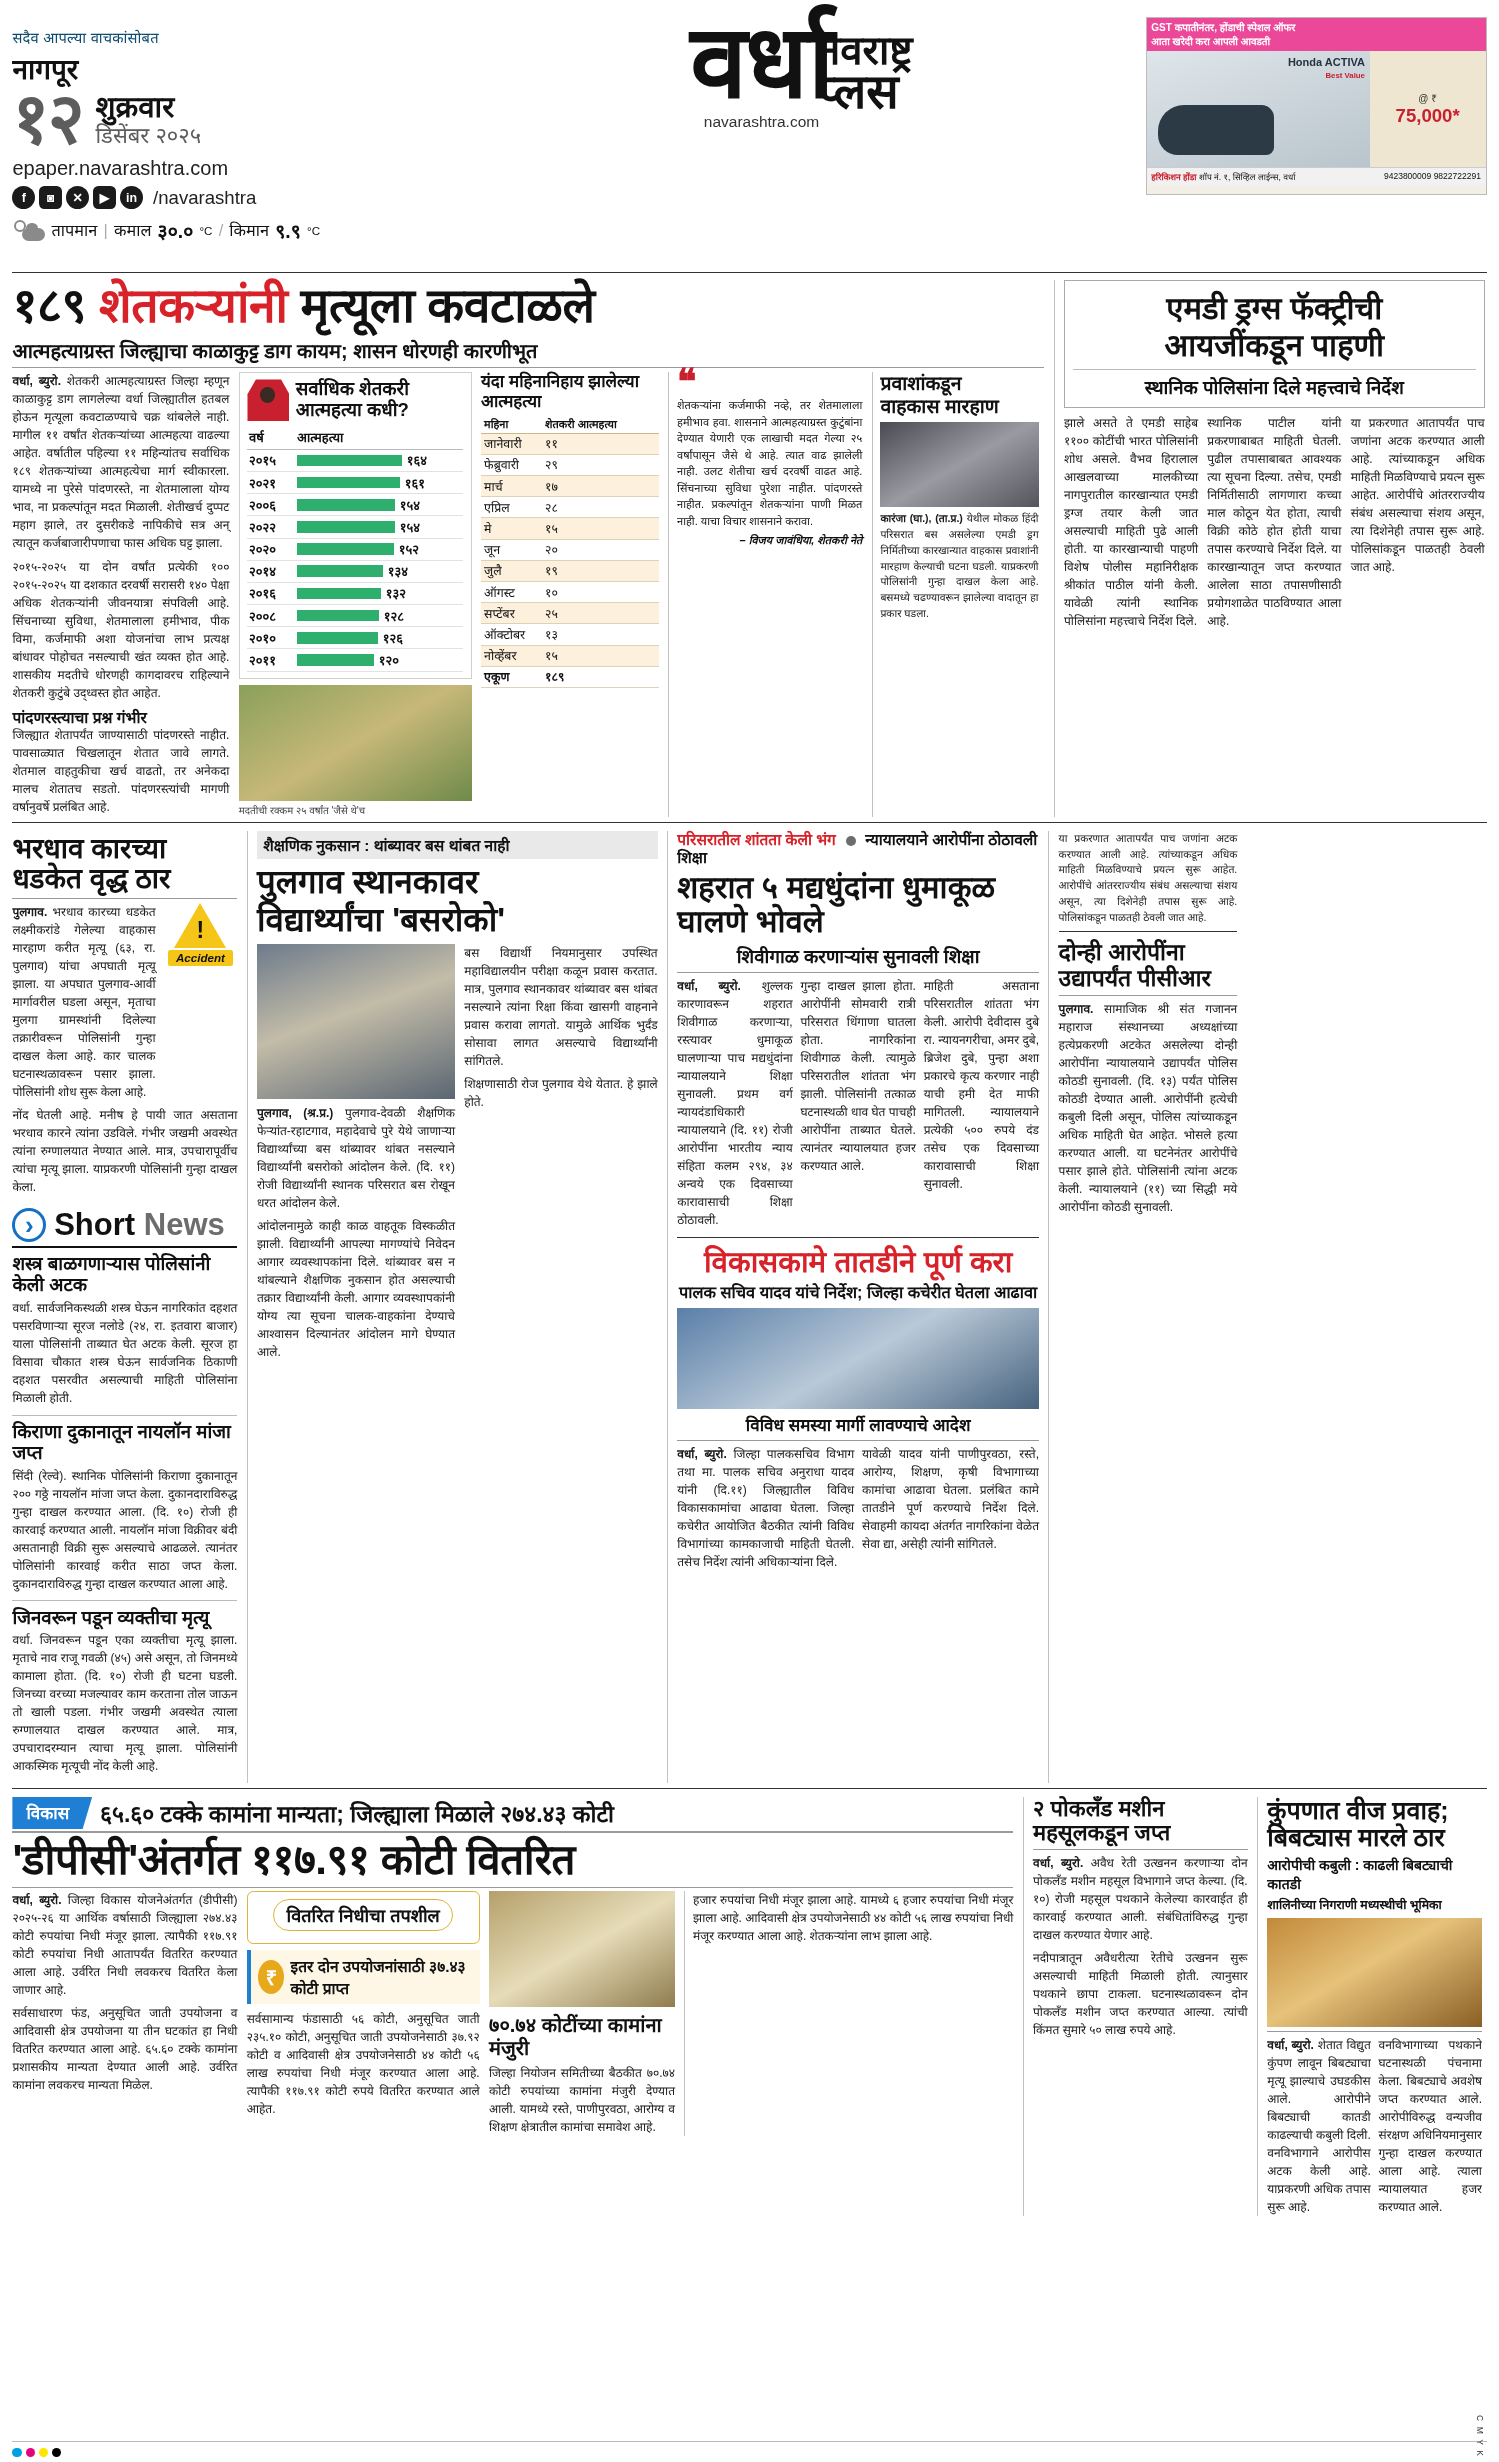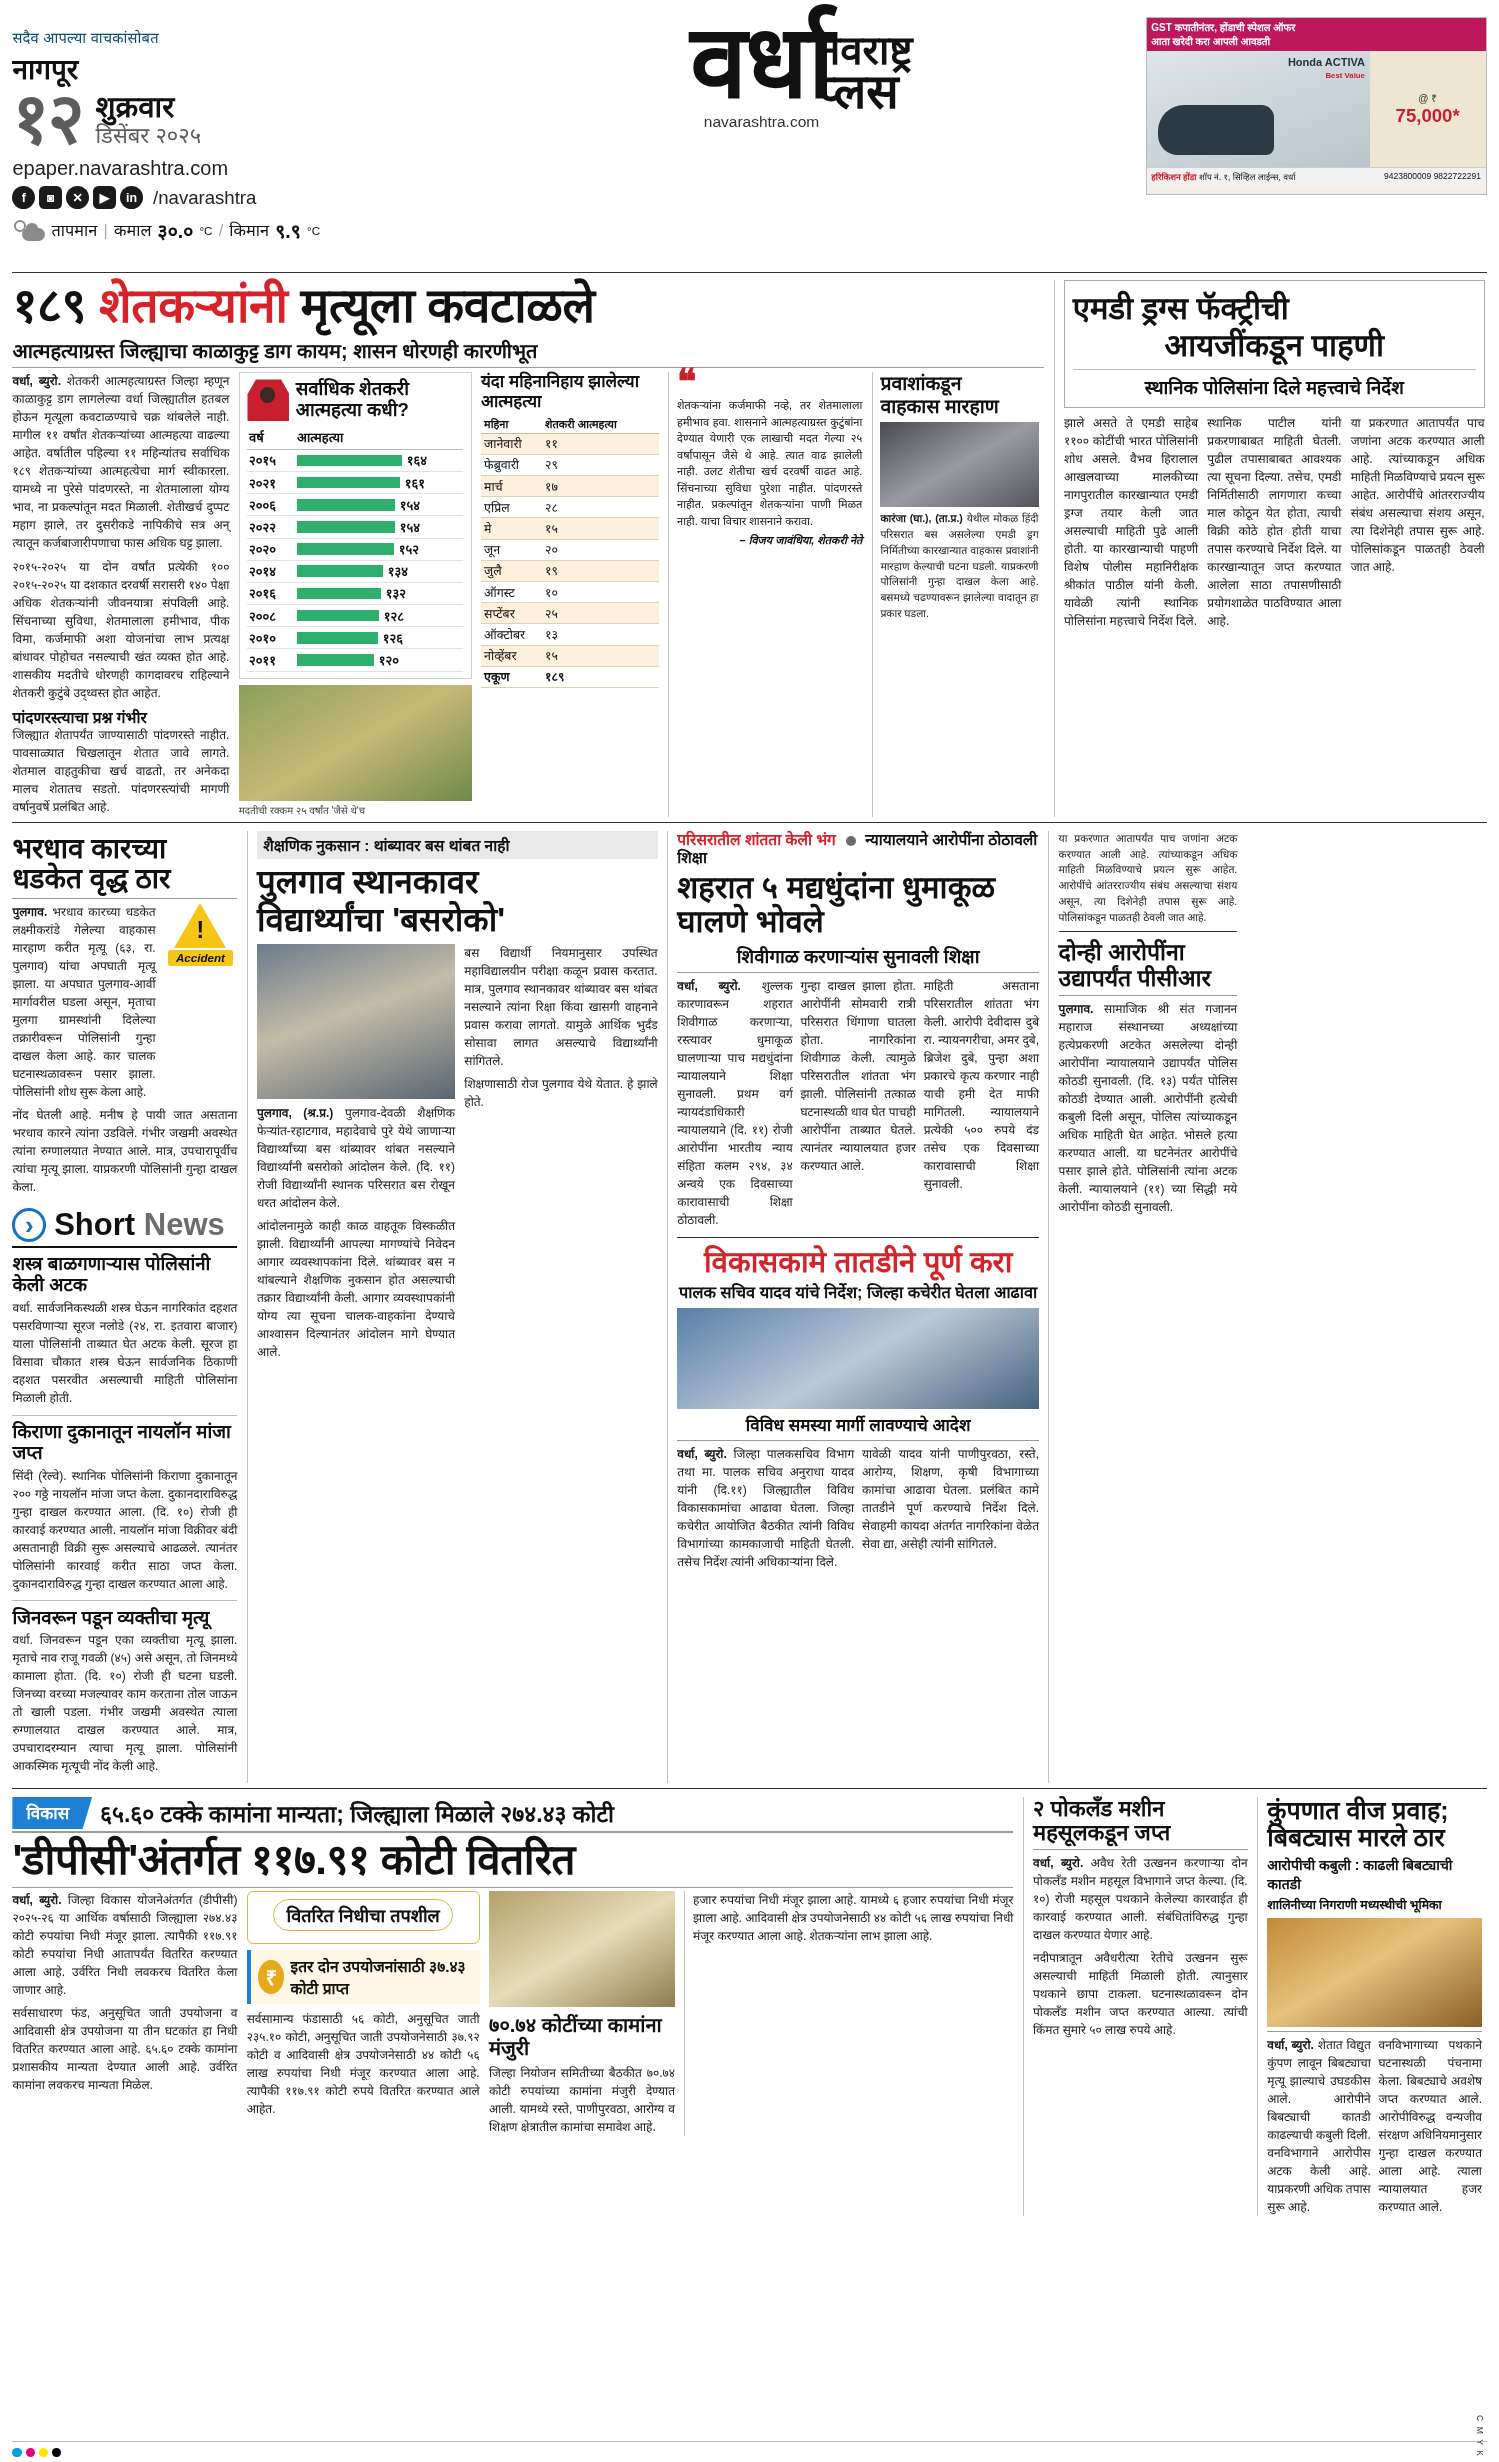--- a/index.html
+++ b/index.html
@@ -38,21 +38,21 @@
                   background:#8a8a8a; border-radius:50%; }
   .mh-logo { flex:1; text-align:center; padding-top:4.7px; position:relative; }
   .logo-main { font-size:102px; font-weight:bold; line-height:.92; letter-spacing:-1.6px;
                display:inline-block; font-family:"Liberation Serif", serif; }
   .logo-sub { position:absolute; right:233px; top:20px; text-align:left; line-height:.95; }
   .logo-sub .l1 { font-size:40px; font-weight:bold; }
   .logo-sub .l2 { font-size:48px; font-weight:bold; }
   .logo-url { font-size:15.5px; color:#333; margin-top:3.1px; }
   .mh-ad { width:341px; height:178px; border:0.8px solid #bbb; background:#f4efe6; position:relative;
            overflow:hidden; margin-top:6.2px; }
-  .ad-top { background:#be185d; color:#fff; font-size:10px; padding:3.1px 4.7px; line-height:1.35; font-weight:bold;}
+  .ad-top { background:#ec4899; color:#fff; font-size:10px; padding:3.1px 4.7px; line-height:1.35; font-weight:bold;}
   .ad-body { display:flex; height:116px; }
   .ad-bike { flex:1; background:linear-gradient(160deg,#dfe6ea,#b9c4cc); position:relative; }
   .ad-bike:after { content:""; position:absolute; left:11px; bottom:12.4px; width:116px; height:50px;
       background:#2b3a44; border-radius:26px 12.4px 7.8px 20px; }
   .ad-price { width:116px; background:#efe6d2; display:flex; flex-direction:column;
       align-items:center; justify-content:center; }
   .ad-price .p1 { font-size:10px; color:#333; }
   .ad-price .p2 { font-size:18.6px; font-weight:bold; color:#c9202f; }
   .ad-foot { background:#f1f1f1; border-top:0.8px solid #ccc; font-size:8.5px; padding:3.1px 4.7px;
              display:flex; justify-content:space-between; }
@@ -458,21 +458,21 @@
               <b>कारंजा (घा.), (ता.प्र.)</b>
               <span>येथील मोकळ हिंदी परिसरात बस असलेल्या एमडी ड्रग निर्मितीच्या कारखान्यात वाहकास प्रवाशांनी मारहाण केल्याची घटना घडली. याप्रकरणी पोलिसांनी गुन्हा दाखल केला आहे. बसमध्ये चढण्यावरून झालेल्या वादातून हा प्रकार घडला.</span>
             </p>
           </div>
         </div>
       </div>
     </div>
 
     <div class="col vline" style="width:431px;padding-left:9.3px">
       <div style="border:0.8px solid #aaa;padding:7.8px">
-        <h2 class="hl" style="text-align:left;font-size:31px">एमडी ड्रग्स फॅक्ट्रीची</h2>
+        <h2 class="hl" style="text-align:center;font-size:31px">एमडी ड्रग्स फॅक्ट्रीची</h2>
         <h2 class="hl" style="text-align:center;font-size:31px">आयजींकडून पाहणी</h2>
         <div style="text-align:center;font-size:18.6px;font-weight:bold;margin-top:6.2px;border-top:0.8px solid #bbb;padding-top:4.7px">स्थानिक पोलिसांना दिले महत्त्वाचे निर्देश</div>
       </div>
       <div style="display:flex;gap:9.3px;margin-top:6.2px">
         <p class="body-text" style="flex:1">झाले असते ते एमडी साहेब ११०० कोटींची भारत पोलिसांनी शोध असले. वैभव हिरालाल आखलवाच्या मालकीच्या नागपुरातील कारखान्यात एमडी ड्रग्ज तयार केली जात असल्याची माहिती पुढे आली होती. या कारखान्याची पाहणी विशेष पोलीस महानिरीक्षक श्रीकांत पाठील यांनी केली. यावेळी त्यांनी स्थानिक पोलिसांना महत्त्वाचे निर्देश दिले.</p>
         <p class="body-text" style="flex:1">स्थानिक पाटील यांनी प्रकरणाबाबत माहिती घेतली. पुढील तपासाबाबत आवश्यक त्या सूचना दिल्या. तसेच, एमडी निर्मितीसाठी लागणारा कच्चा माल कोठून येत होता, त्याची विक्री कोठे होत होती याचा तपास करण्याचे निर्देश दिले. या कारखान्यातून जप्त करण्यात आलेला साठा तपासणीसाठी प्रयोगशाळेत पाठविण्यात आला आहे.</p>
         <p class="body-text" style="flex:1">या प्रकरणात आतापर्यंत पाच जणांना अटक करण्यात आली आहे. त्यांच्याकडून अधिक माहिती मिळविण्याचे प्रयत्न सुरू आहेत. आरोपींचे आंतरराज्यीय संबंध असल्याचा संशय असून, त्या दिशेनेही तपास सुरू आहे. पोलिसांकडून पाळतही ठेवली जात आहे.</p>
       </div>
     </div>
   </div>

